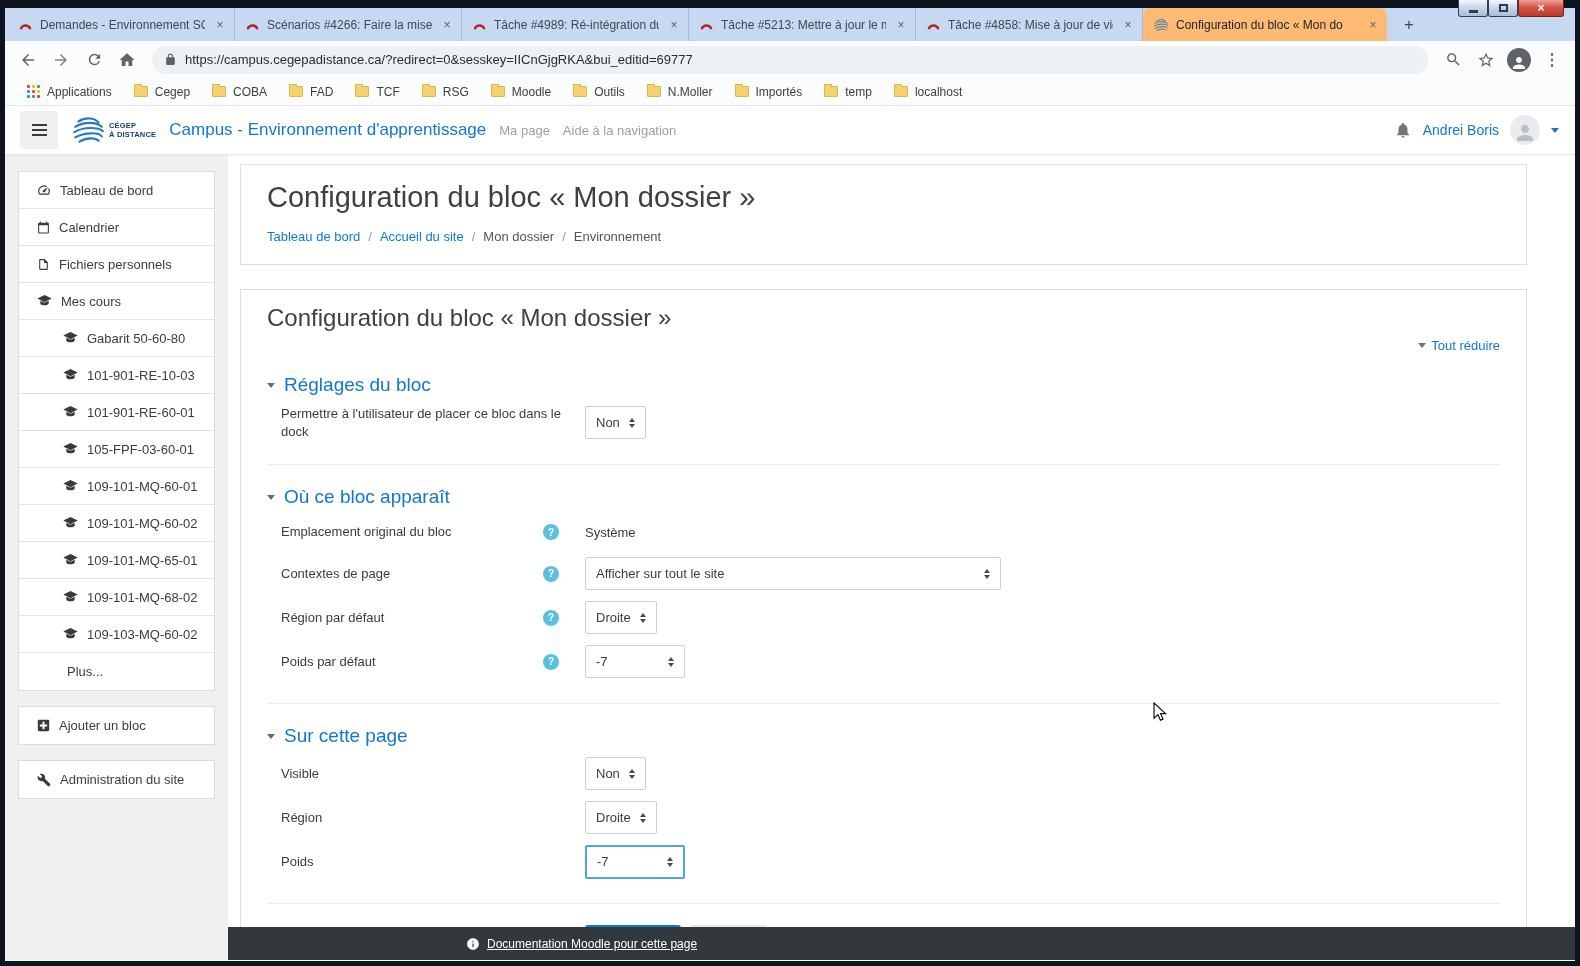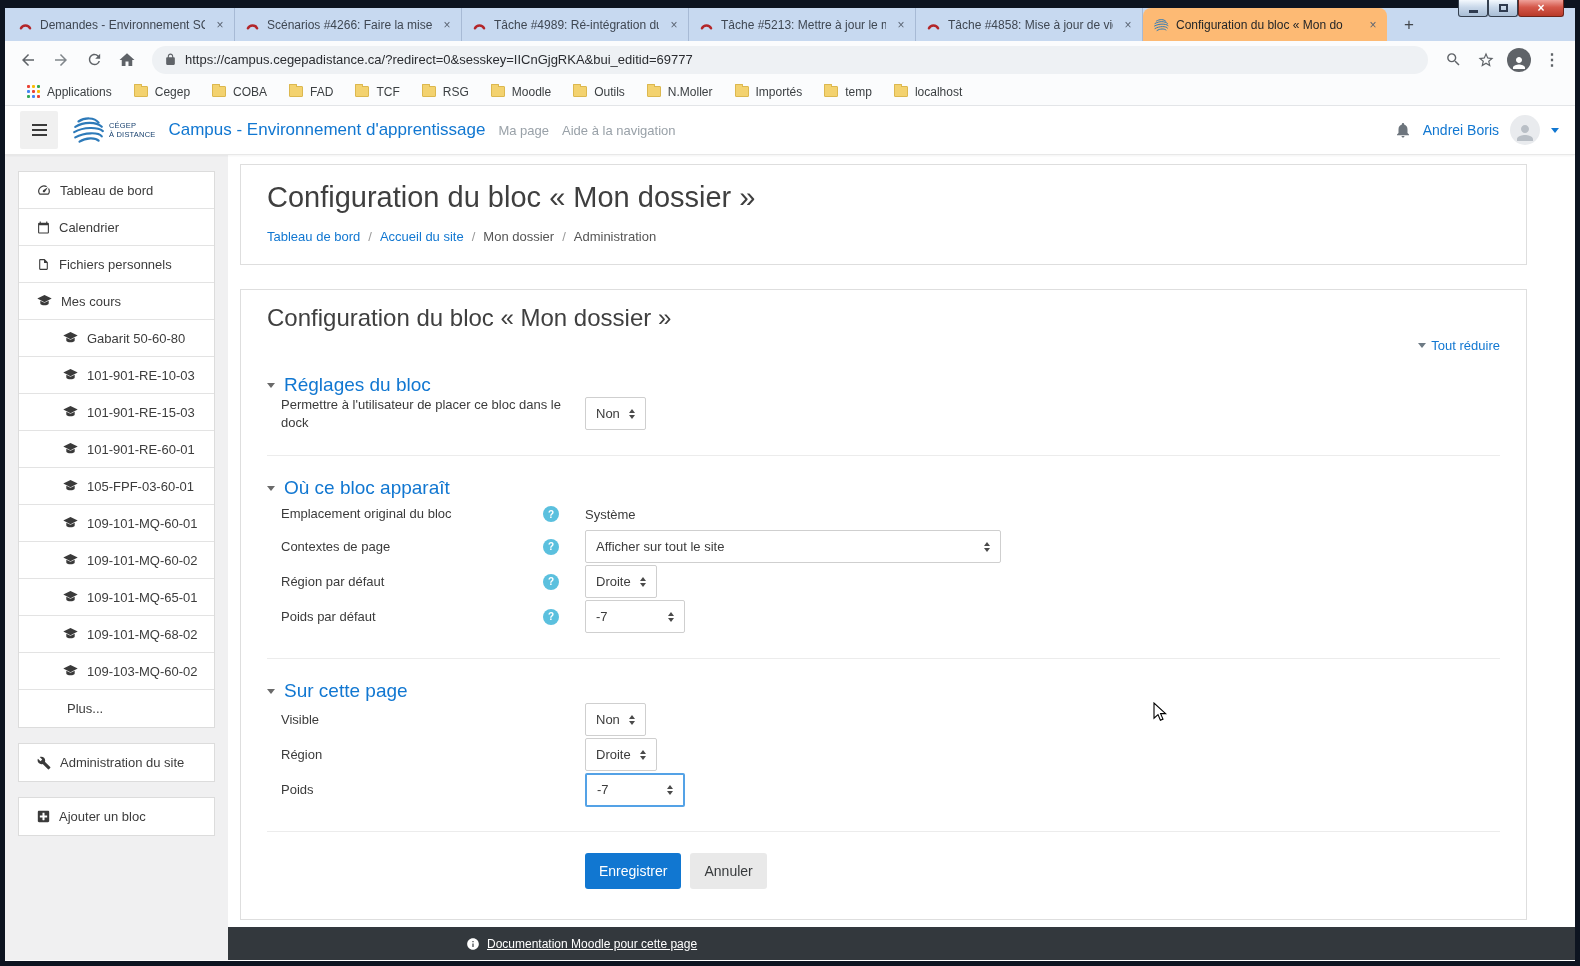--- a/index.html
+++ b/index.html
@@ -38,21 +38,21 @@
   .folder::before{content:"";position:absolute;top:-3px;left:-1px;width:6px;height:2px;background:#f3d26f;border:1px solid #dcb84f;border-bottom:none;border-radius:1px 1px 0 0}
   .appsgrid{display:grid;grid-template-columns:repeat(3,3px);grid-gap:2px;flex:none}
   .appsgrid i{width:3px;height:3px;border-radius:1px}
 
   
   .moodle{position:absolute;left:5px;right:5px;top:106px;bottom:5px;background:#fff;overflow:hidden}
   .navbar{height:49px;display:flex;align-items:center;padding:0 16px 0 15px;gap:13px;border-bottom:1px solid #e8e8e8;box-shadow:0 1px 2px rgba(0,0,0,.05);position:relative;z-index:5;background:#fff}
   .hamburger{width:38px;height:38px;background:#f0f0f0;border-radius:2px;display:flex;flex-direction:column;align-items:center;justify-content:center;gap:3px;flex:none}
   .hamburger i{width:15px;height:2px;background:#3a3a3a}
   .logo{display:flex;align-items:center;gap:4px;flex:none}
-  .logotext{font-size:7.5px;font-weight:normal;color:#17406e;line-height:1.2;letter-spacing:.2px}
+  .logotext{font-size:7.5px;font-weight:bold;color:#17406e;line-height:1.2;letter-spacing:.2px}
   .sitetitle{font-size:17px;color:#1177d1;white-space:nowrap}
   .navlink{font-size:13px;color:#99a1a8;white-space:nowrap}
   .nav-right{margin-left:auto;display:flex;align-items:center;gap:11px}
   .username{font-size:14px;color:#1177d1}
   .avatar{width:30px;height:30px;border-radius:50%;background:#e9ebee;display:flex;align-items:flex-end;justify-content:center;overflow:hidden}
   .caret{width:0;height:0;border-left:4px solid transparent;border-right:4px solid transparent;border-top:5px solid #1177d1}
 
   .content{display:flex;height:calc(100% - 50px)}
   .sidebar{width:223px;background:#f0f0f1;padding:16px 13px 0 13px;flex:none}
   .navblock{background:#fff;border:1px solid #dcdcdc}
@@ -72,21 +72,21 @@
   .bc-sep{color:#9a9a9a}
   .bc-cur{color:#555}
 
   .card2{margin-top:24px;padding:14px 26px 30px}
   .formheading{font-size:24px;font-weight:300;color:#3f3f3f}
   .collapse-row{text-align:right;font-size:13px;margin-top:4px}
   .collapse-link{color:#1177d1;display:inline-flex;align-items:center;gap:5px;text-decoration:none}
   .caret-g{width:0;height:0;border-left:4px solid transparent;border-right:4px solid transparent;border-top:5px solid #6d7a84}
   .section-h{display:flex;align-items:center;gap:9px;font-size:19px;color:#1177d1;margin-top:21px}
   .caret-s{width:0;height:0;border-left:4px solid transparent;border-right:4px solid transparent;border-top:5px solid #6a6a6a}
-  .frow{display:grid;grid-template-columns:276px 42px 1fr;align-items:center;min-height:35px}
+  .frow{display:grid;grid-template-columns:276px 42px 1fr;align-items:center;margin-top:9px;min-height:35px}
   .flabel{font-size:13px;color:#3b3b3b;padding-left:14px;line-height:1.35}
   .helpicon{width:16px;height:16px;border-radius:50%;background:#5bc0de;color:#fff;font-size:10px;font-weight:bold;display:flex;align-items:center;justify-content:center}
   .fstatic{font-size:13px;color:#3b3b3b}
   .sel{display:inline-flex;align-items:center;height:33px;border:1px solid #cfcfcf;border-radius:2px;background:#fff;font-size:13px;color:#3c3c3c;padding:0 10px;gap:9px;cursor:default}
   .sel.wide{width:416px;justify-content:space-between}
   .sel.med{width:100px;justify-content:space-between}
   .sel.focus{border:2px solid #54a2e6;height:34px}
   .arrs{display:inline-flex;flex-direction:column;gap:2px}
   .arrs i{width:0;height:0;border-left:3.5px solid transparent;border-right:3.5px solid transparent}
   .arrs .up{border-bottom:4px solid #4a4a4a}
@@ -361,27 +361,20 @@
               <path d="M12 0 24 6 12 12 0 6z" fill="#3a3a3a"></path>
               <path d="M5 9.5v4.5c0 1.7 3.1 3 7 3s7-1.3 7-3V9.5l-7 3.3z" fill="#3a3a3a"></path>
             </svg>
           <span>101-901-RE-10-03</span>
         </div>
         <div class="nav-item course">
           <svg width="15" height="12" viewBox="0 0 24 20">
               <path d="M12 0 24 6 12 12 0 6z" fill="#3a3a3a"></path>
               <path d="M5 9.5v4.5c0 1.7 3.1 3 7 3s7-1.3 7-3V9.5l-7 3.3z" fill="#3a3a3a"></path>
             </svg>
-          <span>101-901-RE-15-03</span>
-        </div>
-        <div class="nav-item course">
-          <svg width="15" height="12" viewBox="0 0 24 20">
-              <path d="M12 0 24 6 12 12 0 6z" fill="#3a3a3a"></path>
-              <path d="M5 9.5v4.5c0 1.7 3.1 3 7 3s7-1.3 7-3V9.5l-7 3.3z" fill="#3a3a3a"></path>
-            </svg>
           <span>101-901-RE-60-01</span>
         </div>
         <div class="nav-item course">
           <svg width="15" height="12" viewBox="0 0 24 20">
               <path d="M12 0 24 6 12 12 0 6z" fill="#3a3a3a"></path>
               <path d="M5 9.5v4.5c0 1.7 3.1 3 7 3s7-1.3 7-3V9.5l-7 3.3z" fill="#3a3a3a"></path>
             </svg>
           <span>105-FPF-03-60-01</span>
         </div>
         <div class="nav-item course">
@@ -415,49 +408,49 @@
         <div class="nav-item course">
           <svg width="15" height="12" viewBox="0 0 24 20">
               <path d="M12 0 24 6 12 12 0 6z" fill="#3a3a3a"></path>
               <path d="M5 9.5v4.5c0 1.7 3.1 3 7 3s7-1.3 7-3V9.5l-7 3.3z" fill="#3a3a3a"></path>
             </svg>
           <span>109-103-MQ-60-02</span>
         </div>
         <div class="nav-item more">
           <span>Plus...</span>
         </div>
+      </div>
+
+      <div class="sideblock">
+        <svg width="13" height="13" viewBox="0 0 448 512">
+            <path d="M400 32H48C21.5 32 0 53.5 0 80v352c0 26.5 21.5 48 48 48h352c26.5 0 48-21.5 48-48V80c0-26.5-21.5-48-48-48zm-32 252c0 6.6-5.4 12-12 12h-92v92c0 6.6-5.4 12-12 12h-56c-6.6 0-12-5.4-12-12v-92H92c-6.6 0-12-5.4-12-12v-56c0-6.6 5.4-12 12-12h92v-92c0-6.6 5.4-12 12-12h56c6.6 0 12 5.4 12 12v92h92c6.6 0 12 5.4 12 12v56z" fill="#3a3a3a"></path>
+          </svg>
+        <span>Ajouter un bloc</span>
       </div>
 
       <div class="sideblock">
         <svg width="14" height="14" viewBox="0 0 24 24">
             <path d="M22.7 19l-9.1-9.1c.9-2.3.4-5-1.5-6.9-2-2-5-2.4-7.4-1.3L9 6 6 9 1.6 4.7C.4 7.1.9 10.1 2.9 12.1c1.9 1.9 4.6 2.4 6.9 1.5l9.1 9.1c.4.4 1 .4 1.4 0l2.3-2.3c.5-.4.5-1.1.1-1.4z" fill="#3a3a3a"></path>
           </svg>
         <span>Administration du site</span>
-      </div>
-
-      <div class="sideblock">
-        <svg width="13" height="13" viewBox="0 0 448 512">
-            <path d="M400 32H48C21.5 32 0 53.5 0 80v352c0 26.5 21.5 48 48 48h352c26.5 0 48-21.5 48-48V80c0-26.5-21.5-48-48-48zm-32 252c0 6.6-5.4 12-12 12h-92v92c0 6.6-5.4 12-12 12h-56c-6.6 0-12-5.4-12-12v-92H92c-6.6 0-12-5.4-12-12v-56c0-6.6 5.4-12 12-12h92v-92c0-6.6 5.4-12 12-12h56c6.6 0 12 5.4 12 12v92h92c6.6 0 12 5.4 12 12v56z" fill="#3a3a3a"></path>
-          </svg>
-        <span>Ajouter un bloc</span>
       </div>
     </aside>
 
     <main class="main">
 
       <div class="card card1">
         <h1 class="pagetitle">Configuration du bloc « Mon dossier »</h1>
         <div class="breadcrumb">
           <a class="bc-link" href="#">Tableau de bord</a>
           <span class="bc-sep">/</span>
           <a class="bc-link" href="#">Accueil du site</a>
           <span class="bc-sep">/</span>
           <span class="bc-cur">Mon dossier</span>
           <span class="bc-sep">/</span>
-          <span class="bc-cur">Administration</span>
+          <span class="bc-cur">Environnement</span>
         </div>
       </div>
 
       <div class="card card2">
         <h2 class="formheading">Configuration du bloc « Mon dossier »</h2>
         <div class="collapse-row">
           <a class="collapse-link" href="#">
             <span class="caret-g"></span>
             <span>Tout réduire</span>
           </a>

